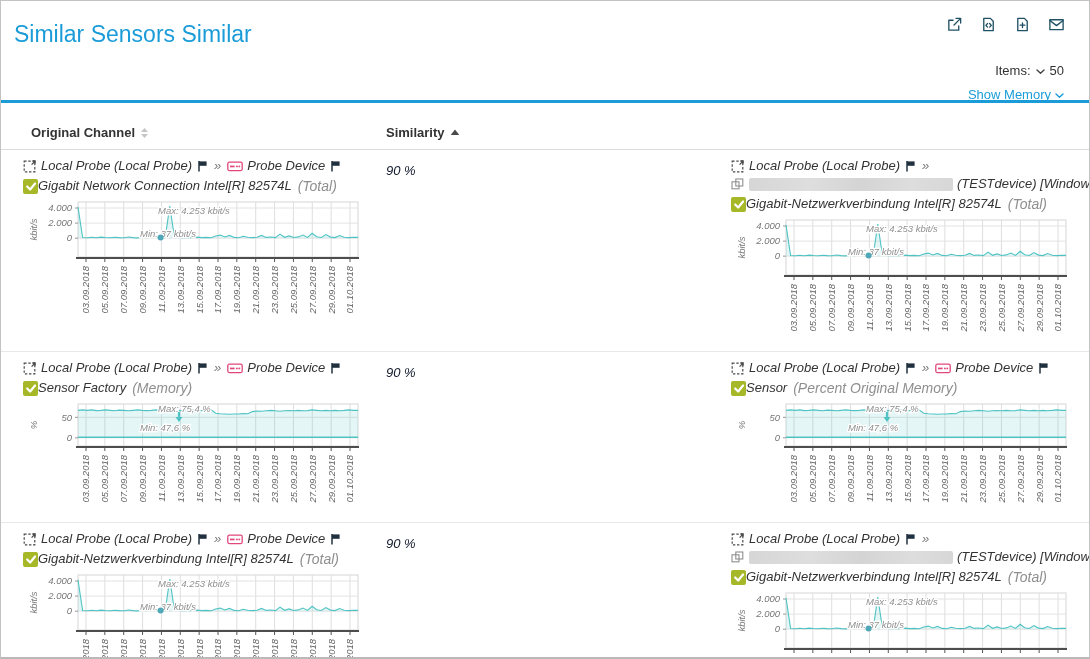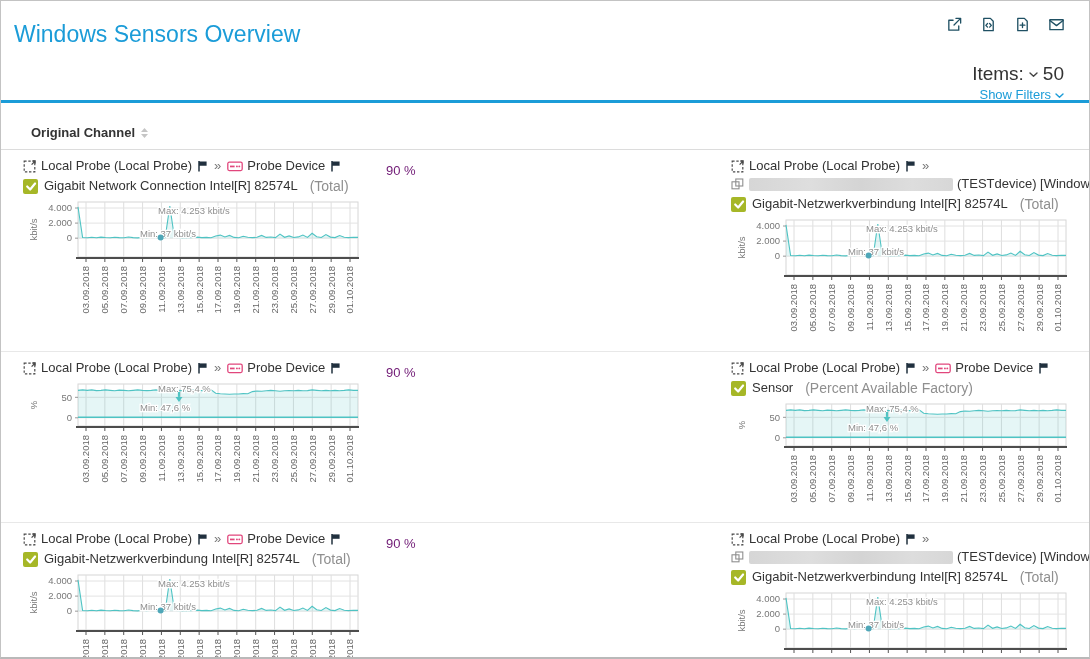--- a/index.html
+++ b/index.html
@@ -6,50 +6,50 @@
   *{box-sizing:border-box;}
   .page{
     width:1090px;height:659px;background:#fff;position:relative;overflow:hidden;
     border:1px solid #c3c3c3;border-bottom:2px solid #b9b9b9;
     font-family:"Liberation Sans",sans-serif;color:#333;
   }
   .title{position:absolute;top:20px;left:13px;font-size:23px;font-weight:400;color:#1b9cd8;margin:0;}
   .toolbar{position:absolute;top:15px;right:24px;display:flex;gap:17px;align-items:center;}
   .toolbar a{display:inline-flex;cursor:pointer;}
   .toolbar svg{stroke:#1f5063;fill:none;stroke-width:1.4;stroke-linecap:round;stroke-linejoin:round;}
-  .items-row{position:absolute;top:62px;right:25px;font-size:19px;color:#333;display:flex;align-items:center;gap:5px;cursor:pointer;}
+  .items-row{position:absolute;top:62px;right:25px;font-size:13px;color:#333;display:flex;align-items:center;gap:5px;cursor:pointer;}
   .filters-row{position:absolute;top:86px;right:25px;font-size:13px;color:#1b9cd8;display:flex;align-items:center;gap:4px;cursor:pointer;}
   .chev svg{stroke:#444;fill:none;stroke-width:1.4;stroke-linecap:round;stroke-linejoin:round;display:block;margin-top:2px;}
   .chev.blue svg{stroke:#1b9cd8;}
   .blue-rule{position:absolute;top:99px;left:0;width:100%;height:3px;background:#1b9cd8;}
-  .tablewrap{position:absolute;top:102px;left:0;right:0;bottom:0;overflow:hidden;border-radius:10px;}
+  .tablewrap{position:absolute;top:102px;left:0;right:0;bottom:0;overflow:hidden;}
   .thead{display:grid;grid-template-columns:363px 345px 1fr;padding:22px 0 9px 22px;border-bottom:1px solid #dcdcdc;
          font-size:13px;font-weight:bold;color:#333;}
   .th{display:flex;align-items:center;gap:5px;}
   .th .lbl{padding-left:8px;cursor:pointer;}
-  .trow{display:grid;grid-template-columns:363px 345px 1fr;padding:7px 8px 8px 22px;border-bottom:1px solid #e8e8e8;}
+  .trow{display:grid;grid-template-columns:363px 345px 1fr;padding:7px 8px 8px 22px;border-bottom:1px solid #e8e8e8;font-style:italic;}
   .trow:last-child{border-bottom:none;}
-  .sim-cell{font-size:13px;color:#701a75;padding-top:6px;}
+  .sim-cell{font-size:13px;color:#0f172a;padding-top:6px;}
   .bc-line{display:flex;align-items:center;gap:4px;font-size:13px;line-height:18px;color:#333;white-space:nowrap;}
   .bc-label{cursor:pointer;}
   .sep{color:#777;margin:0 2px;font-size:13px;}
-  .sensor-line{display:flex;align-items:center;gap:6px;margin-top:2px;font-size:13px;line-height:18px;}
+  .sensor-line{display:flex;align-items:center;gap:0;margin-top:2px;font-size:13px;line-height:18px;}
   .sensor-name{cursor:pointer;}
   .chan{color:#8f8f8f;font-size:14px;margin-left:6px;}
   .check{width:15px;height:15px;border-radius:2px;background:#a6b727;display:inline-flex;align-items:center;justify-content:center;flex:0 0 auto;}
   .redacted{display:inline-block;width:204px;height:13px;border-radius:2px;
             background:linear-gradient(90deg,#d6d6d6,#dedede 30%,#d4d4d4 55%,#dddddd 80%,#d7d7d7);}
   .chart{margin-top:3px;}
   svg text{font-family:"Liberation Sans",sans-serif;}
 </style>
 </head>
 <body>
 
 <div class="page">
-  <h1 class="title">Windows Sensors Overview</h1>
+  <h1 class="title">Similar Sensors Similar</h1>
 
   <div class="toolbar">
     <a title="">
       <svg width="17" height="17" viewBox="0 0 18 18">
           <path d="M7.5 4.5 H3 V15 H13.5 V10.5"></path>
           <path d="M10.5 2.5 H15.5 V7.5"></path>
           <path d="M15.2 2.8 L8.5 9.5"></path>
         </svg>
     </a>
     <a title="">
@@ -77,37 +77,43 @@
     <span>Items:</span>
     <span class="chev">
         <svg width="9" height="6" viewBox="0 0 9 6">
           <path d="M1 1 L4.5 4.3 L8 1"></path>
         </svg>
       </span>
     <span>50</span>
   </div>
 
   <div class="filters-row">
-    <span>Show Filters</span>
+    <span>Show Memory</span>
     <span class="chev blue">
         <svg width="9" height="6" viewBox="0 0 9 6">
           <path d="M1 1 L4.5 4.3 L8 1"></path>
         </svg>
       </span>
   </div>
 
   <div class="blue-rule"></div>
 
   <div class="tablewrap">
     <div class="thead">
       <div class="th">
         <span class="lbl">Original Channel</span>
         <svg width="9" height="12" viewBox="0 0 9 12">
             <path d="M4.5 1 L8 5 H1 Z" fill="#c5c5c5"></path>
             <path d="M4.5 11 L1 7 H8 Z" fill="#c5c5c5"></path>
+          </svg>
+      </div>
+      <div class="th">
+        <span class="lbl" style="padding-left:0">Similarity</span>
+        <svg width="10" height="7" viewBox="0 0 10 7">
+            <path d="M5 0.5 L9.3 6 H0.7 Z" fill="#4a4a4a"></path>
           </svg>
       </div>
     </div>
     <div>
         <div class="trow">
           <div class="cell">
             <div class="bc-line">
               <svg width="14" height="14" viewBox="0 0 14 14" style="flex:0 0 auto">
                 <rect x="1.2" y="2.2" width="10.6" height="10.6" fill="none" stroke="#4a4a4a" stroke-width="1.2" stroke-dasharray="2.4 1.7"></rect>
                 <path d="M8.6 5.6 L12.2 2 M9.6 1.8 h2.6 v2.6" fill="none" stroke="#4a4a4a" stroke-width="1.2"></path>
@@ -319,20 +325,29 @@
                 <rect x="3" y="4.6" width="4.6" height="1.7" fill="#e1467c"></rect>
                 <circle cx="9.9" cy="5.4" r="0.95" fill="#e1467c"></circle>
                 <circle cx="12.3" cy="5.4" r="0.95" fill="#e1467c"></circle>
               </svg>
               <span class="bc-label">Probe Device</span>
               <svg width="11" height="12" viewBox="0 0 11 12" style="flex:0 0 auto;margin-left:1px">
                 <path d="M2 1 V11.4" stroke="#20303e" stroke-width="1.5" fill="none"></path>
                 <path d="M2 1.4 H9.6 V5.8 H2 Z" fill="#20303e"></path>
               </svg>
             </div>
+            <div class="sensor-line">
+              <span class="check">
+                <svg width="12" height="11" viewBox="0 0 14 13">
+                  <path d="M2.5 6.5 L6 10 L11.8 3" fill="none" stroke="#fff" stroke-width="2.6" stroke-linecap="round" stroke-linejoin="round"></path>
+                </svg>
+              </span>
+              <span class="sensor-name">Sensor Factory</span>
+              <span class="chan">(Memory)</span>
+            </div>
             <div class="chart"><svg width="345" height="110" viewBox="0 0 345 110">
                 <rect x="55" y="4" width="280" height="42" fill="none" stroke="#d6d6d6" stroke-width="1"></rect>
                 <line x1="63" y1="4" x2="63" y2="46" stroke="#dedede" stroke-width="1"></line>
                 <line x1="81.85714285714286" y1="4" x2="81.85714285714286" y2="46" stroke="#dedede" stroke-width="1"></line>
                 <line x1="100.71428571428572" y1="4" x2="100.71428571428572" y2="46" stroke="#dedede" stroke-width="1"></line>
                 <line x1="119.57142857142857" y1="4" x2="119.57142857142857" y2="46" stroke="#dedede" stroke-width="1"></line>
                 <line x1="138.42857142857144" y1="4" x2="138.42857142857144" y2="46" stroke="#dedede" stroke-width="1"></line>
                 <line x1="157.28571428571428" y1="4" x2="157.28571428571428" y2="46" stroke="#dedede" stroke-width="1"></line>
                 <line x1="176.14285714285714" y1="4" x2="176.14285714285714" y2="46" stroke="#dedede" stroke-width="1"></line>
                 <line x1="195" y1="4" x2="195" y2="46" stroke="#dedede" stroke-width="1"></line>
@@ -415,21 +430,21 @@
                 <path d="M2 1.4 H9.6 V5.8 H2 Z" fill="#20303e"></path>
               </svg>
             </div>
             <div class="sensor-line">
               <span class="check">
                 <svg width="12" height="11" viewBox="0 0 14 13">
                   <path d="M2.5 6.5 L6 10 L11.8 3" fill="none" stroke="#fff" stroke-width="2.6" stroke-linecap="round" stroke-linejoin="round"></path>
                 </svg>
               </span>
               <span class="sensor-name">Sensor</span>
-              <span class="chan">(Percent Available Factory)</span>
+              <span class="chan">(Percent Original Memory)</span>
             </div>
             <div class="chart"><svg width="345" height="110" viewBox="0 0 345 110">
                 <rect x="55" y="4" width="280" height="42" fill="none" stroke="#d6d6d6" stroke-width="1"></rect>
                 <line x1="63" y1="4" x2="63" y2="46" stroke="#dedede" stroke-width="1"></line>
                 <line x1="81.85714285714286" y1="4" x2="81.85714285714286" y2="46" stroke="#dedede" stroke-width="1"></line>
                 <line x1="100.71428571428572" y1="4" x2="100.71428571428572" y2="46" stroke="#dedede" stroke-width="1"></line>
                 <line x1="119.57142857142857" y1="4" x2="119.57142857142857" y2="46" stroke="#dedede" stroke-width="1"></line>
                 <line x1="138.42857142857144" y1="4" x2="138.42857142857144" y2="46" stroke="#dedede" stroke-width="1"></line>
                 <line x1="157.28571428571428" y1="4" x2="157.28571428571428" y2="46" stroke="#dedede" stroke-width="1"></line>
                 <line x1="176.14285714285714" y1="4" x2="176.14285714285714" y2="46" stroke="#dedede" stroke-width="1"></line>

